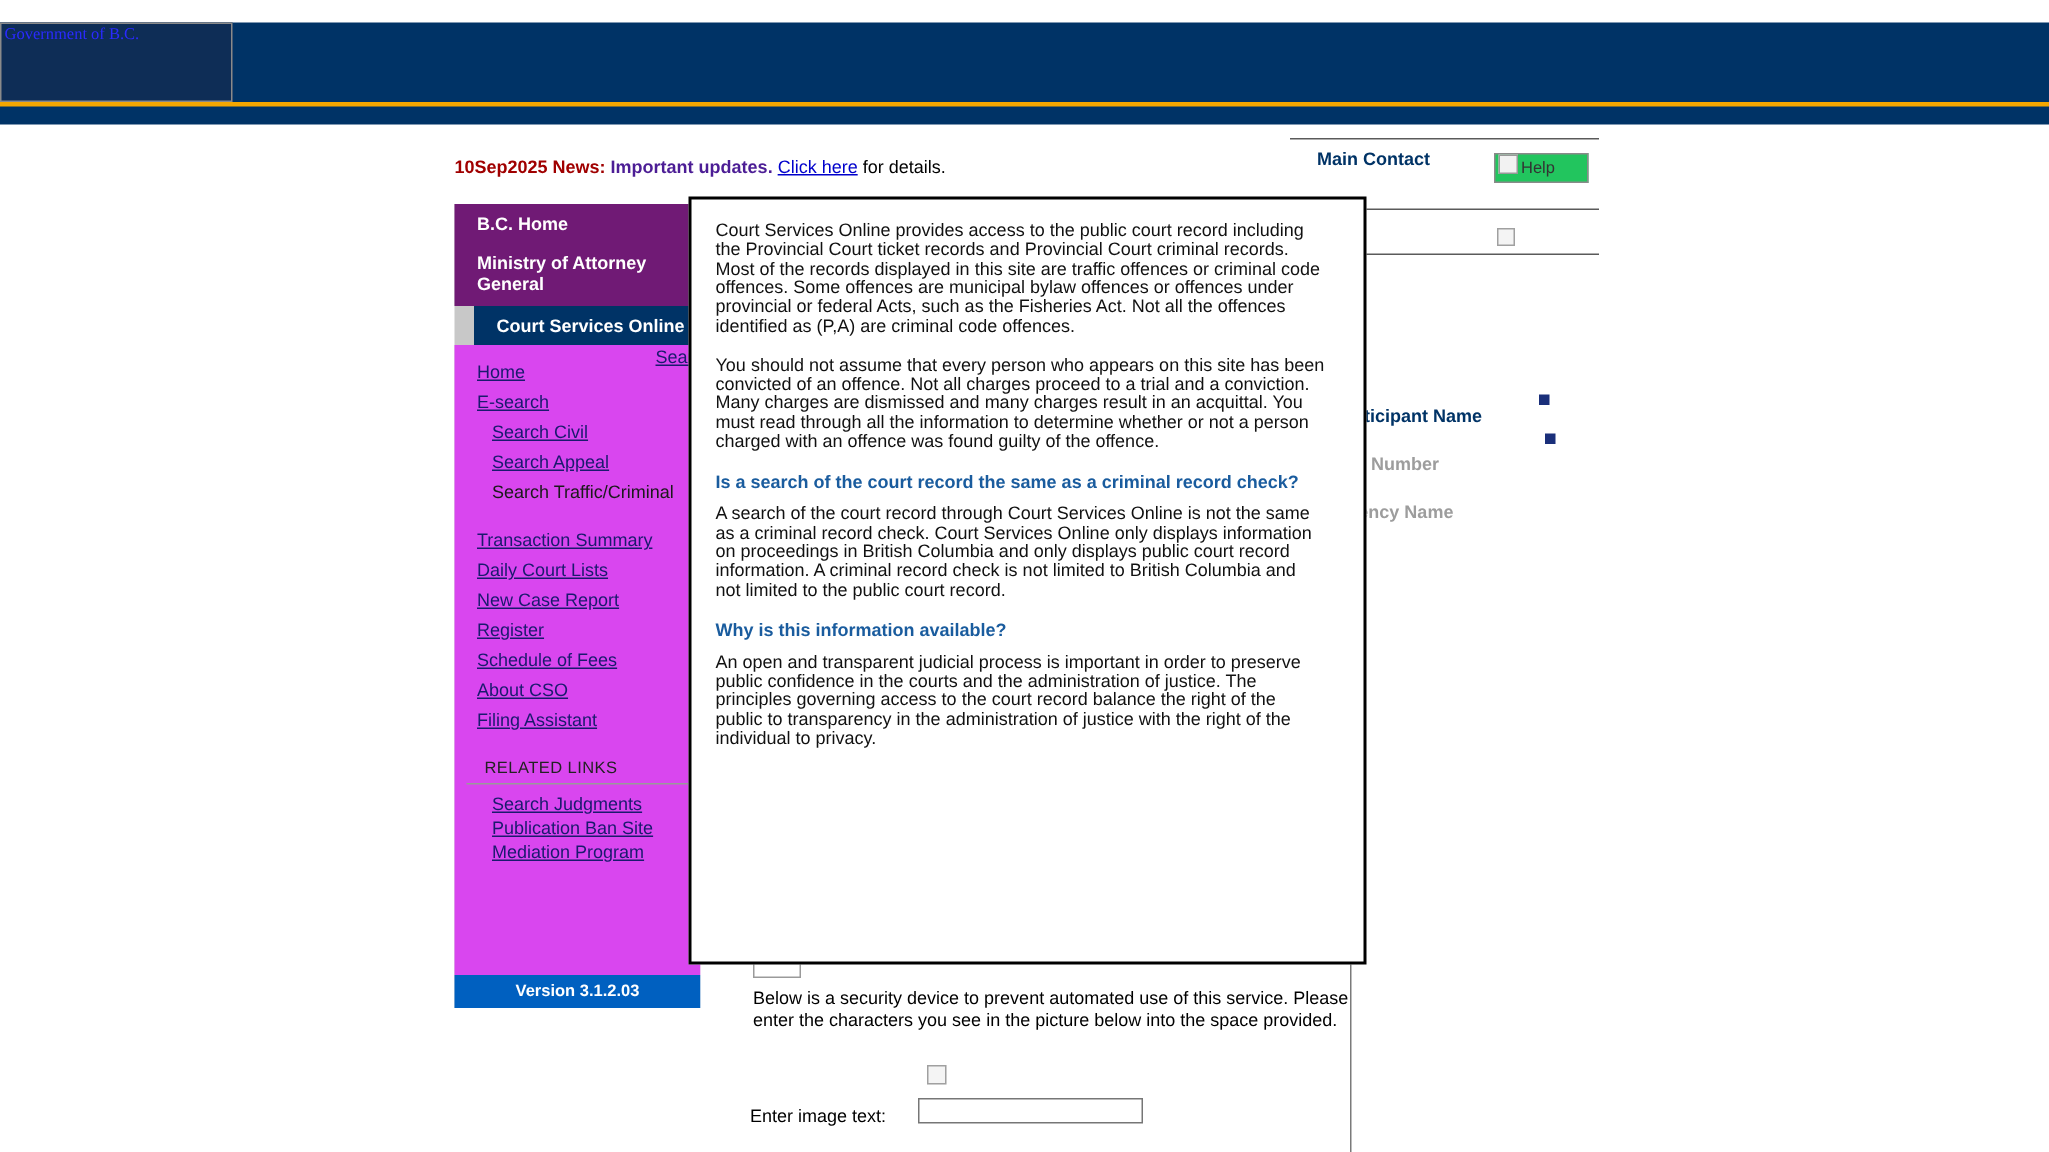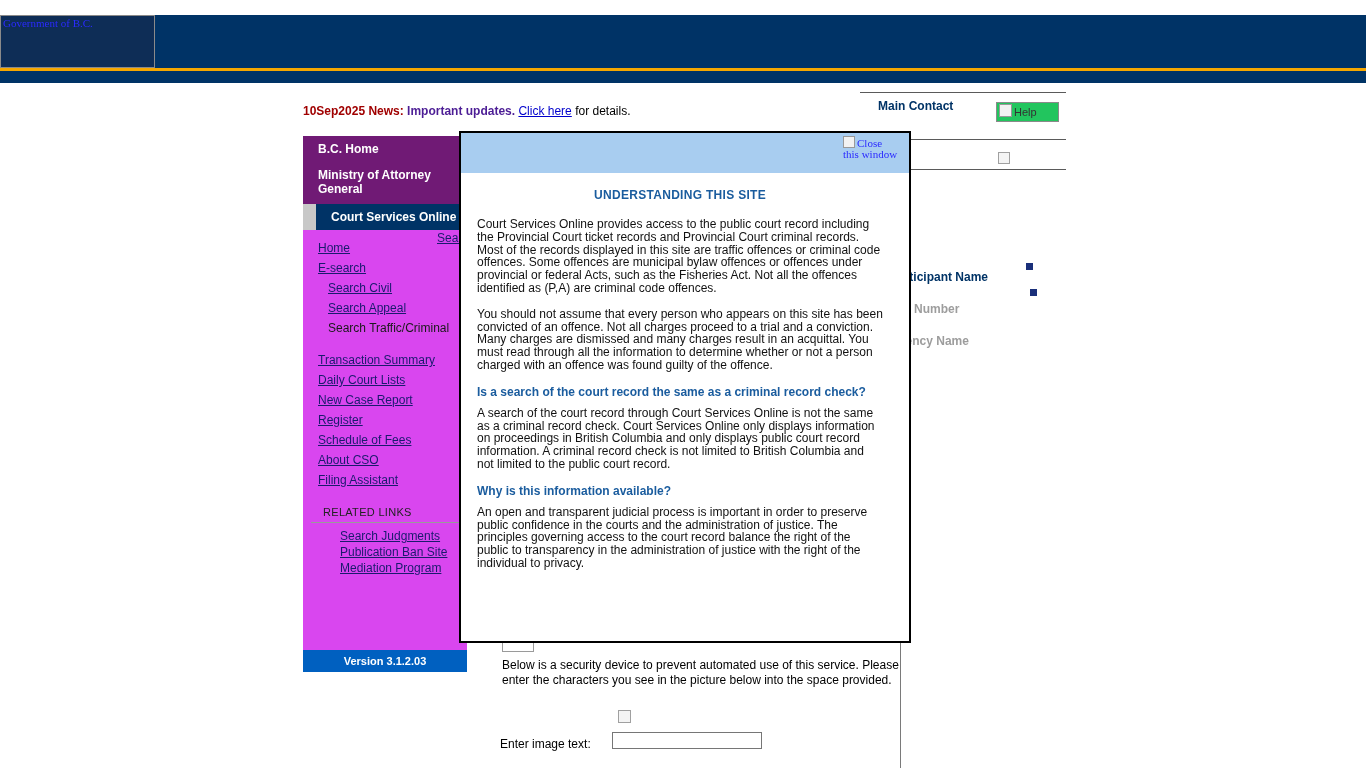--- a/index.html
+++ b/index.html
@@ -164,21 +164,21 @@
   .nav-gap { height: 12px; }
   .related-header {
     font-size: 11px;
     color: #222;
     letter-spacing: 0.3px;
     padding: 6px 0 4px 12px;
     border-bottom: 1px solid #9a9a9a;
     margin: 10px 8px 0 8px;
   }
   .related-links { padding-top: 5px; }
-  .related-links .nav-link { padding-left: 25px; padding-top: 1px; padding-bottom: 1px; margin-left: 12px; }
+  .related-links .nav-link { padding-left: 25px; padding-top: 1px; padding-bottom: 1px; }
   #version-bar {
     background: #0060c0;
     color: #ffffff;
     font-size: 11px;
     font-weight: bold;
     text-align: center;
     padding: 5px 0;
   }
 
   
@@ -392,27 +392,21 @@
 
 <div id="captcha-block">
   <div id="captcha-empty-box"></div>
   <div id="captcha-text">Below is a security device to prevent automated use of this service. Please enter the characters you see in the picture below into the space provided.</div>
   <div id="captcha-broken-img"></div>
   <div id="captcha-label">Enter image text:</div>
   <input id="captcha-input" type="text" placeholder="" style="">
 </div>
 
 <div id="modal">
-  <div id="modal-titlebar">
-    <div id="modal-close">
-      <span class="broken-img-icon"></span><span>Close this window</span>
-    </div>
-  </div>
   <div id="modal-body">
-    <div id="modal-title">UNDERSTANDING THIS SITE</div>
 
     <p class="modal-para">Court Services Online provides access to the public court record including the Provincial Court ticket records and Provincial Court criminal records. Most of the records displayed in this site are traffic offences or criminal code offences. Some offences are municipal bylaw offences or offences under provincial or federal Acts, such as the Fisheries Act. Not all the offences identified as (P,A) are criminal code offences.</p>
     <p class="modal-para">You should not assume that every person who appears on this site has been convicted of an offence. Not all charges proceed to a trial and a conviction. Many charges are dismissed and many charges result in an acquittal. You must read through all the information to determine whether or not a person charged with an offence was found guilty of the offence.</p>
     <div class="modal-h2">Is a search of the court record the same as a criminal record check?</div>
     <p class="modal-para">A search of the court record through Court Services Online is not the same as a criminal record check. Court Services Online only displays information on proceedings in British Columbia and only displays public court record information. A criminal record check is not limited to British Columbia and not limited to the public court record.</p>
     <div class="modal-h2">Why is this information available?</div>
     <p class="modal-para">An open and transparent judicial process is important in order to preserve public confidence in the courts and the administration of justice. The principles governing access to the court record balance the right of the public to transparency in the administration of justice with the right of the individual to privacy.</p>
   </div>
 </div>
 

